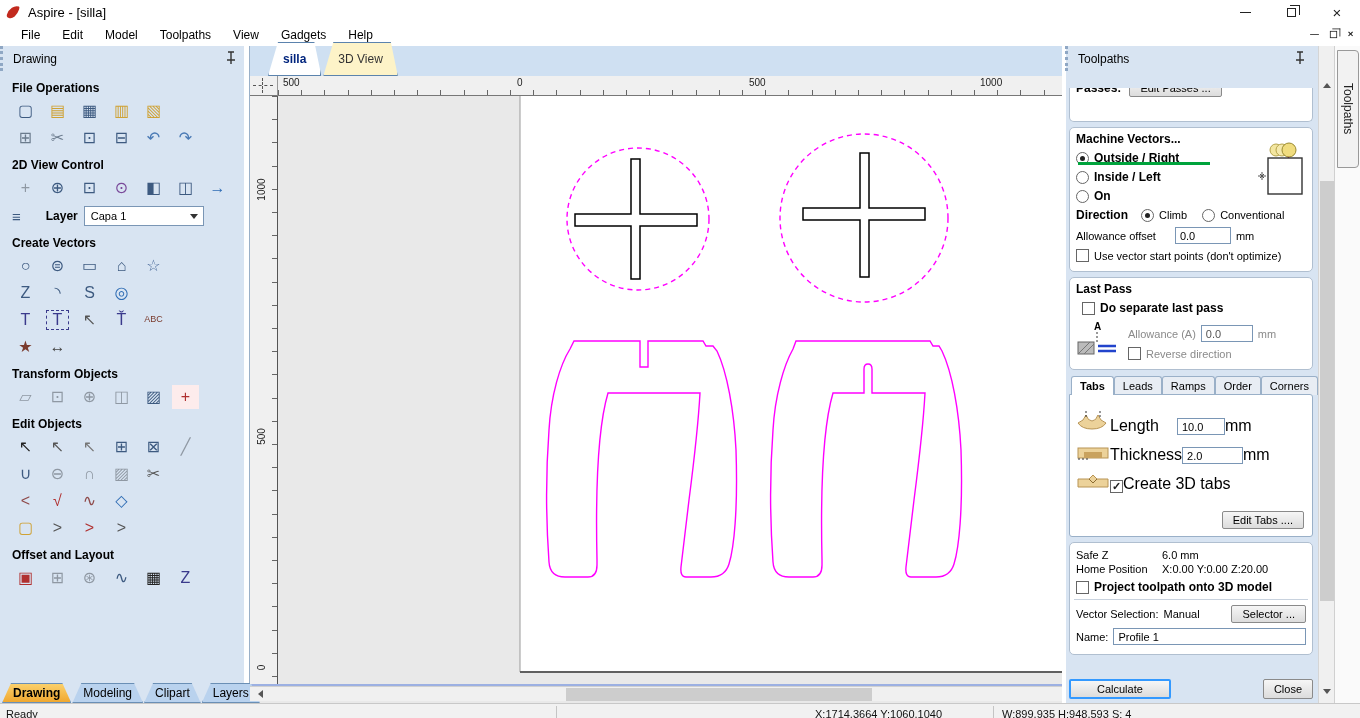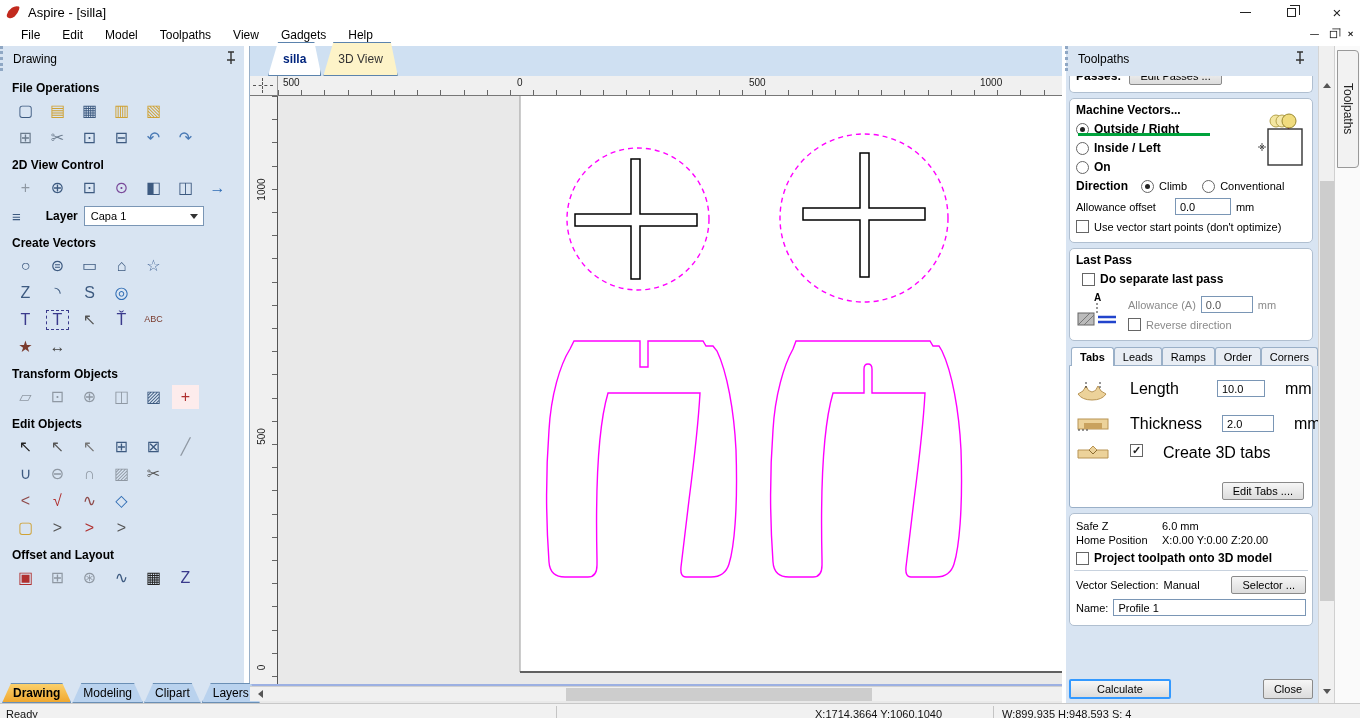--- a/index.html
+++ b/index.html
@@ -67,42 +67,42 @@
   .canvas svg{position:absolute;left:0;top:0;}
   .hscroll{height:15px;background:#f0f0f0;display:flex;align-items:center;position:relative;border-top:1px solid #d0d0d0;}
   .hs-arrow{width:16px;height:15px;display:flex;align-items:center;justify-content:center;}
   .tri-left{width:0;height:0;border:4px solid transparent;border-right:5px solid #555;}
   .hs-thumb{position:absolute;left:316px;width:306px;top:1px;height:13px;background:#cdcdcd;}
 
   
   .rpanel{width:256px;background:#d8e4f2;box-shadow:inset 4px 0 0 #fff;display:flex;flex-direction:column;padding:0 5px 2px 7px;}
   .rpanel .panel-header{margin:0 -5px 0 -4px;}
   .rbox{background:#fff;border:1px solid #b0bfd0;border-radius:5px;margin-top:5px;padding:4px 6px;position:relative;font-size:11px;}
-  .clipbox{height:17px;overflow:hidden;margin-top:5px;border-radius:0 0 5px 5px;border-top:none;}
+  .clipbox{height:34px;overflow:hidden;margin-top:17px;border-radius:0 0 5px 5px;border-top:none;}
   .clipbox .inner{position:relative;top:-13px;display:flex;align-items:center;gap:8px;}
   .clipbox .inner .lbl{font-weight:bold;font-size:12px;}
   .btn{background:linear-gradient(#f6f6f6,#dcdcdc);border:1px solid #8a8a8a;font-size:11px;padding:2px 10px;color:#000;border-radius:2px;}
   .rrow{display:flex;align-items:center;gap:5px;margin:5px 0;}
   .boxtitle{font-size:12px;font-weight:bold;}
   .radio{width:13px;height:13px;border:1px solid #666;border-radius:50%;background:#fff;position:relative;flex:0 0 auto;}
   .radio.on:after{content:"";position:absolute;left:3px;top:3px;width:5px;height:5px;border-radius:50%;background:#222;}
   .check{width:13px;height:13px;border:1px solid #666;background:#fff;position:relative;font-size:11px;line-height:11px;text-align:center;color:#222;flex:0 0 auto;}
   .check.on:after{content:"✓";position:absolute;left:1px;top:0;font-weight:bold;}
   .blbl{font-weight:bold;font-size:12px;}
   .green-underline{position:absolute;left:8px;top:34px;width:132px;border-top:3px solid #00a33c;}
   .mv-diagram{position:absolute;right:6px;top:14px;}
   .input{background:#fff;border:1px solid #7a96b5;height:17px;font-size:11px;padding:1px 4px;font-family:"Liberation Sans",sans-serif;}
   .gray{color:#8a8a8a;}
   .tabctl{margin-top:6px;}
   .tabbar{display:flex;margin-left:2px;}
   .tab{font-size:11px;padding:3px 8px;border:1px solid #9ab0c8;border-bottom:none;background:#e8edf4;border-radius:3px 3px 0 0;}
   .tab.active{background:#fff;font-weight:bold;position:relative;z-index:2;}
   .tabbody{background:#fff;border:1px solid #9ab0c8;border-radius:0 3px 3px 3px;padding:5px 6px;position:relative;margin-top:-1px;}
   .green-frame{display:inline-flex;align-items:center;gap:6px;border:3px solid #2db34a;padding:3px 8px 3px 5px;}
-  .tabrow{display:flex;align-items:flex-start;gap:20px;margin:9px 0;}
+  .tabrow{display:flex;align-items:flex-end;gap:0;margin:9px 0;}
   .woodicon{flex:0 0 34px;}
   .editbtn-row{display:flex;justify-content:flex-end;margin:18px 2px 2px 0;}
   .kv{display:flex;gap:6px;margin:2px 0;font-size:11px;}
   .kv .k{width:80px;}
   .divider{border-top:1px solid #c8d2de;margin:5px -2px;}
   .spacer{flex:1;}
   .bottombtns{display:flex;justify-content:space-between;padding:4px 0 2px 0;}
   .btn.primary{border:2px solid #3399ff;padding:2px 26px;}
   
   .rscroll{width:16px;background:#f0f0f0;border-left:1px solid #d5d5d5;position:relative;}
@@ -440,21 +440,21 @@
         </div>
         <div class="tabrow">
           <span class="woodicon">
             <svg width="34" height="16" viewBox="0 0 34 16">
                 <rect x="2" y="4" width="30" height="10" fill="#ecd29a" stroke="#b89454"></rect>
                 <rect x="8" y="8" width="18" height="6" fill="#c9a25e"></rect>
                 <path d="M2 15 h12" stroke="#333" stroke-dasharray="2 2"></path>
               </svg>
           </span>
           <span>Thickness</span>
-          <input class="input" style="width: 52px;" value="2.0">
+          <input class="input" style="width: 61px;" value="2.0">
           <span>mm</span>
         </div>
         <div class="tabrow">
           <span class="woodicon">
             <svg width="34" height="16" viewBox="0 0 34 16">
                 <path d="M2 6 h11 l4 -4 l4 4 h11 v8 h-30 Z" fill="#ecd29a" stroke="#b89454"></path>
                 <path d="M13 6 l4 4 l4 -4" fill="none" stroke="#8a6b30"></path>
               </svg>
           </span>
           <span class="check on"></span>

